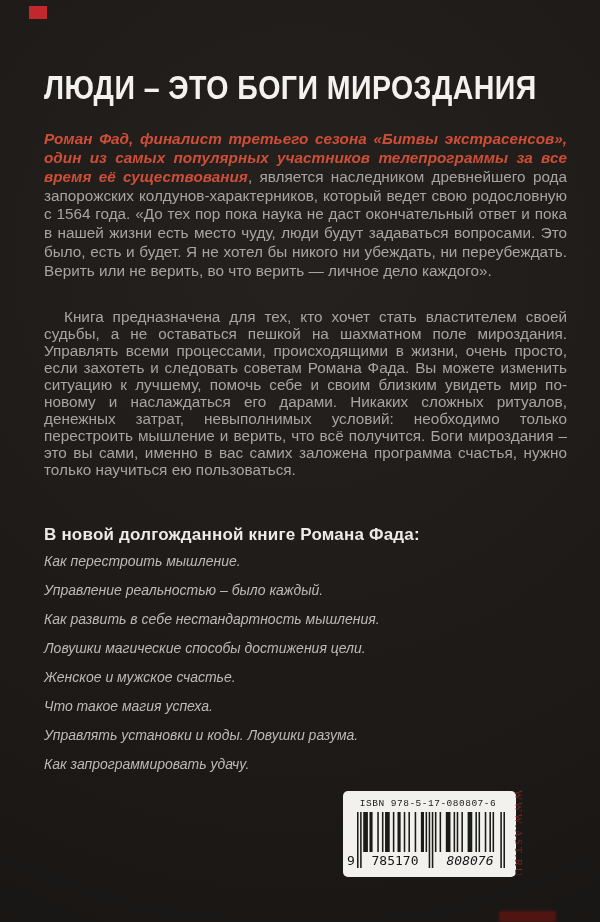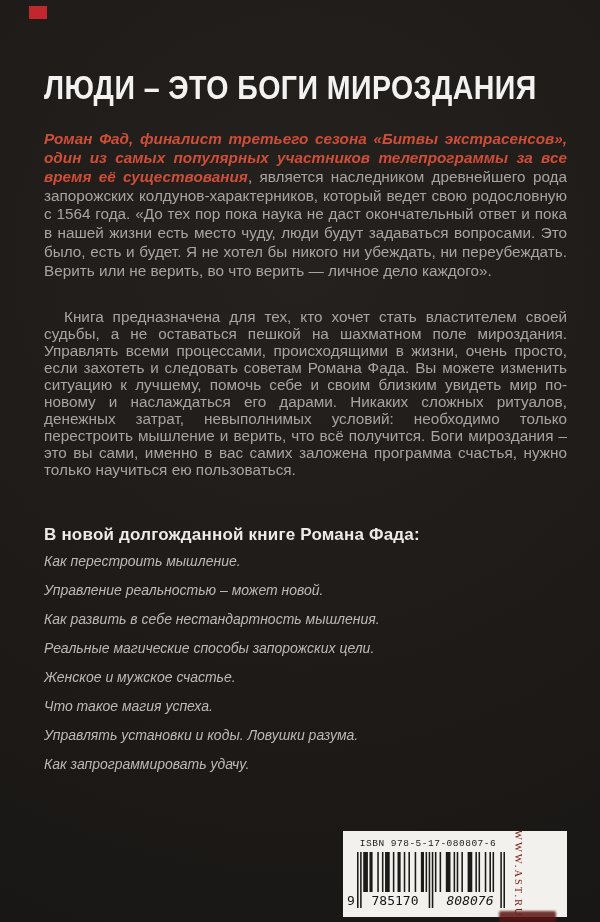--- a/index.html
+++ b/index.html
@@ -35,22 +35,22 @@
     position:absolute;left:41px;top:829px;width:151px;height:51px;
     border:2px solid #34749f;background:#0f0f0e;
     display:flex;flex-direction:column;align-items:center;justify-content:center;
   }
   .brand{
     font-size:25px;font-weight:bold;letter-spacing:2px;line-height:25px;
     color:#5fa9d9;text-shadow:0 1px 1px #123a56;
   }
   .tagline{font-size:7.5px;font-weight:bold;color:#e8e6e4;letter-spacing:1.1px;margin-top:3px;white-space:nowrap;}
   .barcode{
-    position:absolute;left:343px;top:831px;width:224px;height:86px;
-    background:#f2f1ee;border-radius:0;
+    position:absolute;left:343px;top:791px;width:173px;height:86px;
+    background:#f2f1ee;border-radius:5px;
   }
   .isbn{
     position:absolute;left:10px;top:7px;width:150px;text-align:center;
     font-family:"Liberation Mono", monospace;font-size:9.5px;letter-spacing:.5px;
     color:#1a1a1a;white-space:nowrap;
   }
   .bars{position:absolute;left:14px;top:21px;width:148px;height:56px;}
   .bars svg{position:absolute;left:0;top:0;width:100%;height:100%;}
   .digits span{
     position:absolute;top:41px;height:15px;
@@ -80,23 +80,23 @@
   <h1 class="title">ЛЮДИ – ЭТО БОГИ МИРОЗДАНИЯ</h1>
 
   <p class="intro"><span class="hl">Роман Фад, финалист третьего сезона «Битвы экстрасенсов», один из самых популярных участников телепрограммы за все время её существования</span><span>, является наследником древнейшего рода запорожских колдунов-характерников, который ведет свою родословную с 1564 года. «До тех пор пока наука не даст окончательный ответ и пока в нашей жизни есть место чуду, люди будут задаваться вопросами. Это было, есть и будет. Я не хотел бы никого ни убеждать, ни переубеждать. Верить или не верить, во что верить — личное дело каждого».</span></p>
 
   <p class="body2">Книга предназначена для тех, кто хочет стать властителем своей судьбы, а не оставаться пешкой на шахматном поле мироздания. Управлять всеми процессами, происходящими в жизни, очень просто, если захотеть и следовать советам Романа Фада. Вы можете изменить ситуацию к лучшему, помочь себе и своим близким увидеть мир по-новому и наслаждаться его дарами. Никаких сложных ритуалов, денежных затрат, невыполнимых условий: необходимо только перестроить мышление и верить, что всё получится. Боги мироздания – это вы сами, именно в вас самих заложена программа счастья, нужно только научиться ею пользоваться.</p>
 
   <h2 class="heading">В новой долгожданной книге Романа Фада:</h2>
 
   <div class="list">
     <div class="li">Как перестроить мышление.</div>
-    <div class="li">Управление реальностью – может новой.</div>
+    <div class="li">Управление реальностью – было каждый.</div>
     <div class="li">Как развить в себе нестандартность мышления.</div>
-    <div class="li">Реальные магические способы запорожских цели.</div>
+    <div class="li">Ловушки магические способы достижения цели.</div>
     <div class="li">Женское и мужское счастье.</div>
     <div class="li">Что такое магия успеха.</div>
     <div class="li">Управлять установки и коды. Ловушки разума.</div>
     <div class="li">Как запрограммировать удачу.</div>
   </div>
 
 
   <div class="barcode">
     <div class="isbn">ISBN 978-5-17-080807-6</div>
     <div class="bars">

